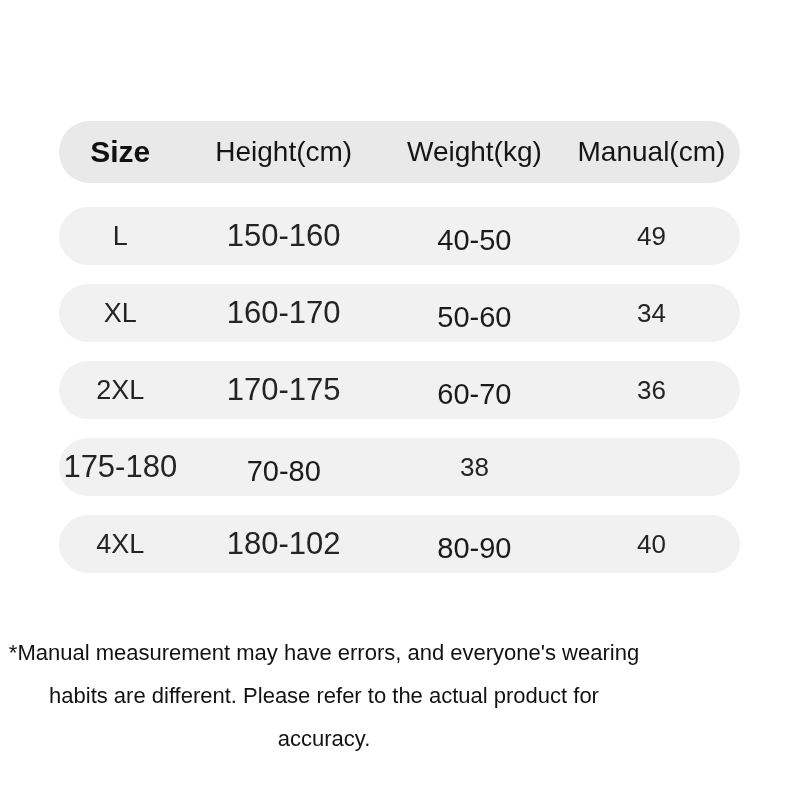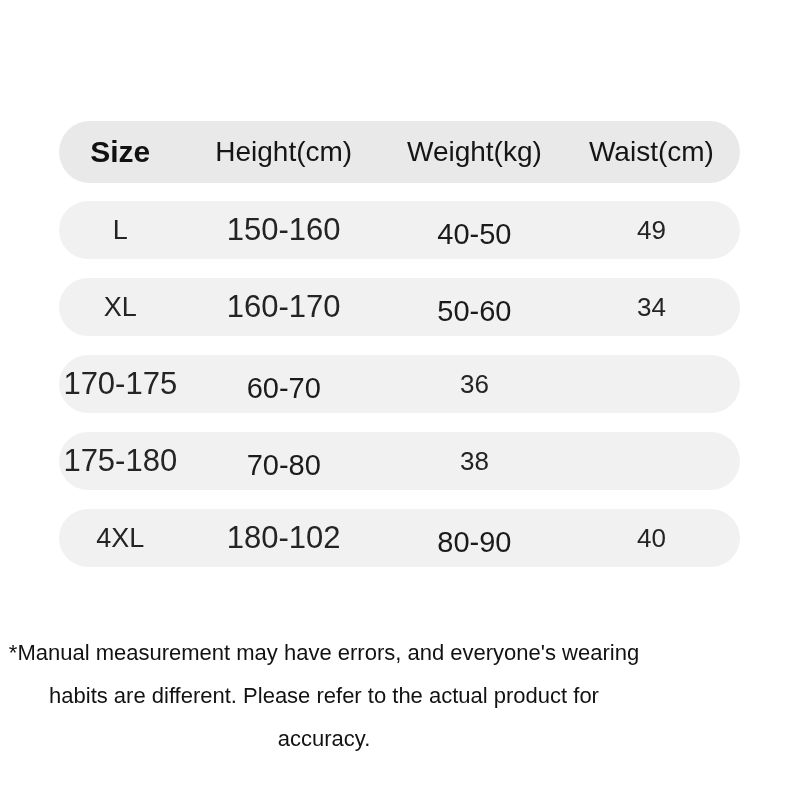--- a/index.html
+++ b/index.html
@@ -17,21 +17,21 @@
   }
   .pill{
     display:grid;
     grid-template-columns:18% 30% 26% 26%;
     align-items:center;
     border-radius:31px;
   }
   .pill.header{
     height:62px;
     background:#e9e9e9;
-    margin-bottom:18px;
+    margin-bottom:24px;
   }
   .pill.row{
     height:58px;
     background:#f1f1f1;
     margin-bottom:19px;
   }
   .cell{
     text-align:center;
     white-space:nowrap;
   }
@@ -51,36 +51,37 @@
   }
 </style>
 </head>
 <body>
 
 <div class="size-table">
   <div class="pill header">
     <span class="cell c0">Size</span>
     <span class="cell c1">Height(cm)</span>
     <span class="cell c2">Weight(kg)</span>
-    <span class="cell c3">Waist(cm)</span>
+    <span class="cell c3">Manual(cm)</span>
   </div>
   <div id="table-rows">
       <div class="pill row">
         <span class="cell c0">L</span>
         <span class="cell c1">150-160</span>
         <span class="cell c2">40-50</span>
         <span class="cell c3">49</span>
       </div>
       <div class="pill row">
         <span class="cell c0">XL</span>
         <span class="cell c1">160-170</span>
         <span class="cell c2">50-60</span>
         <span class="cell c3">34</span>
       </div>
       <div class="pill row">
+        <span class="cell c0">2XL</span>
         <span class="cell c1">170-175</span>
         <span class="cell c2">60-70</span>
         <span class="cell c3">36</span>
       </div>
       <div class="pill row">
         <span class="cell c1">175-180</span>
         <span class="cell c2">70-80</span>
         <span class="cell c3">38</span>
       </div>
       <div class="pill row">

